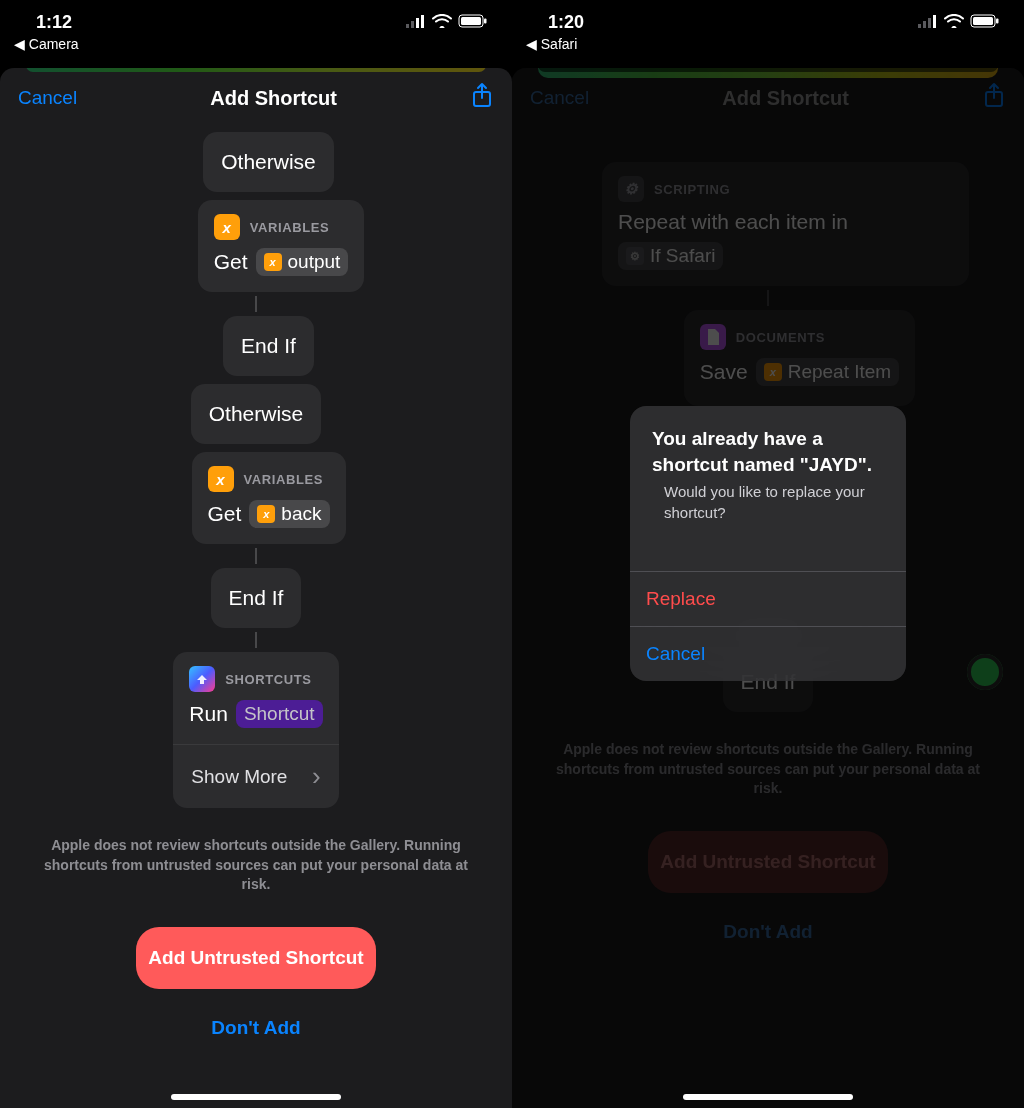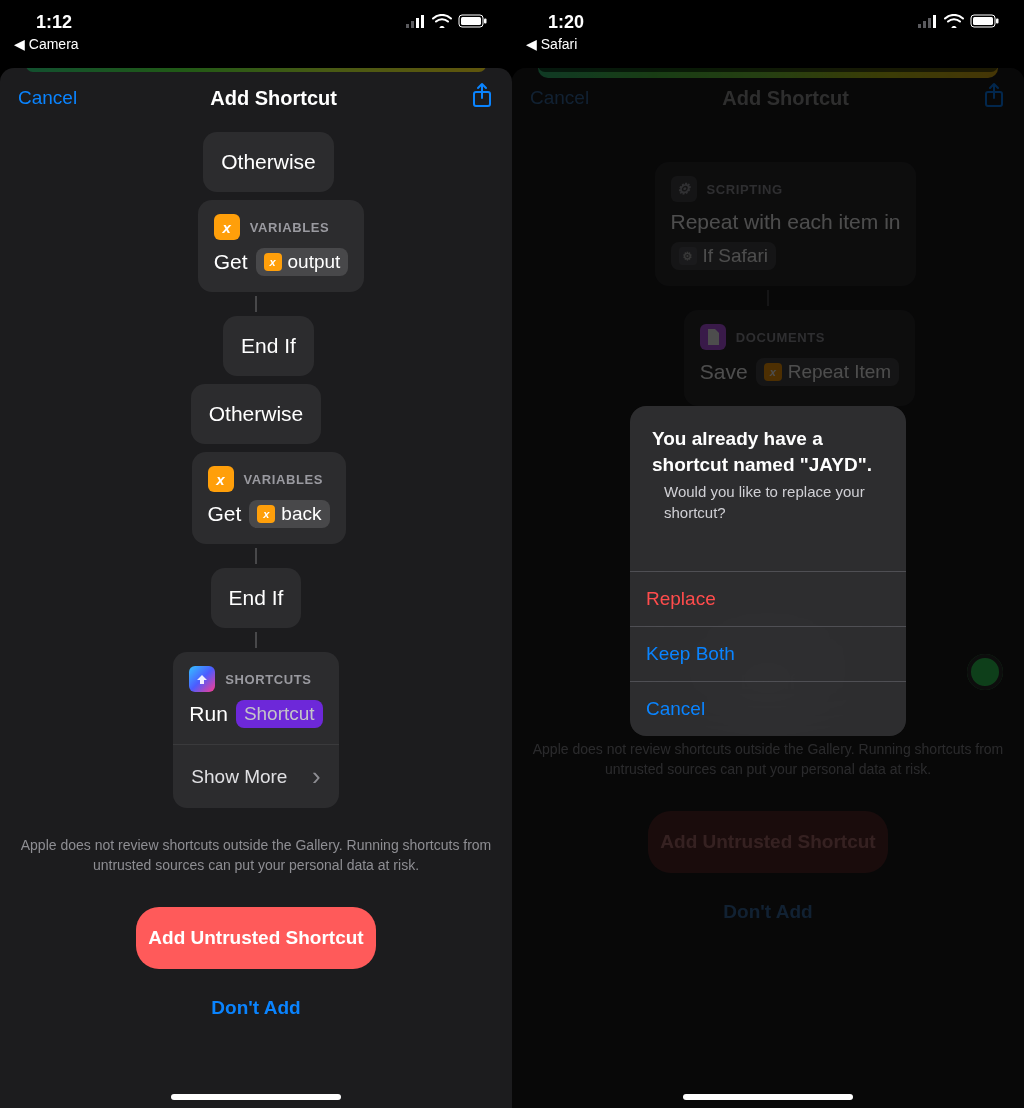--- a/index.html
+++ b/index.html
@@ -103,31 +103,31 @@
     background: #48484a; border-radius: 8px;
     padding: 3px 8px; font-size: 19px;
   }
   .pill .mini {
     width: 18px; height: 18px; border-radius: 4px;
     display: inline-flex; align-items: center; justify-content: center;
     font-style: italic; font-weight: 700; font-size: 11px;
   }
   .pill .mini.orange { background: #ff9f0a; color: #fff; }
   .pill .mini.gray { background: #5a5a5e; color: #bbb; font-style: normal; }
-  .pill.ghost { background: #6d28d9; color: #c4c4c8; }
+  .pill.ghost { background: #4c1d95; color: #c4c4c8; }
   .showmore {
     border-top: 1px solid #3a3a3c;
     padding: 16px 18px;
     display: flex; justify-content: space-between; align-items: center;
     font-size: 19px; color: #e0e0e3;
   }
   .chev::before { content: "›"; font-size: 26px; color: #8e8e93; }
   .disclaimer {
     color: #8e8e93; text-align: center; font-size: 14px;
-    padding: 24px 20px; line-height: 1.4;
+    padding: 24px 40px; line-height: 1.4; font-weight: bold;
   }
   .btn {
     margin: 8px 31px; border-radius: 23px;
     text-align: center; padding: 20px 12px;
     font-size: 19px; font-weight: 600;
   }
   .btn.danger { background: #ff5a5a; color: #fff; }
   .btn.danger.dim { background: #5a2a2a; color: #b37070; }
   .linkbtn {
     text-align: center; color: #0a84ff; font-size: 19px; font-weight: 600;
@@ -352,21 +352,21 @@
       </span>
     </div>
 
     <div class="body flow-col" style="padding-top:30px;">
 
       <div class="block lvl1r">
         <div class="hdr">
           <span class="icon gray">⚙</span>
           <span class="label">SCRIPTING</span>
         </div>
-        <div class="content" style="flex-direction:column; align-items:flex-start; gap:8px;">
+        <div class="content" style="flex-direction:row; align-items:flex-start; gap:8px;">
           <span>Repeat with each item in</span>
           <span class="pill">
             <span class="mini gray">⚙</span>
             <span>If Safari</span>
           </span>
         </div>
       </div>
       <div class="connector"></div>
 
       <div class="block lvl2r" style="padding-bottom:4px;">
@@ -401,18 +401,17 @@
       <div class="linkbtn">Don't Add</div>
     </div>
     <div class="greenbtn dim"></div>
     <div class="scrim"></div>
   </div>
 
   <div class="alert">
     <div class="atitle">You already have a shortcut named "JAYD".</div>
     <div class="amsg">Would you like to replace your shortcut?</div>
     <div class="arow red">Replace</div>
-    <div class="arow blue">Keep Both</div>
     <div class="arow blue">Cancel</div>
   </div>
 
   <div class="home-indicator"></div>
 </div>
 
 </body></html>

